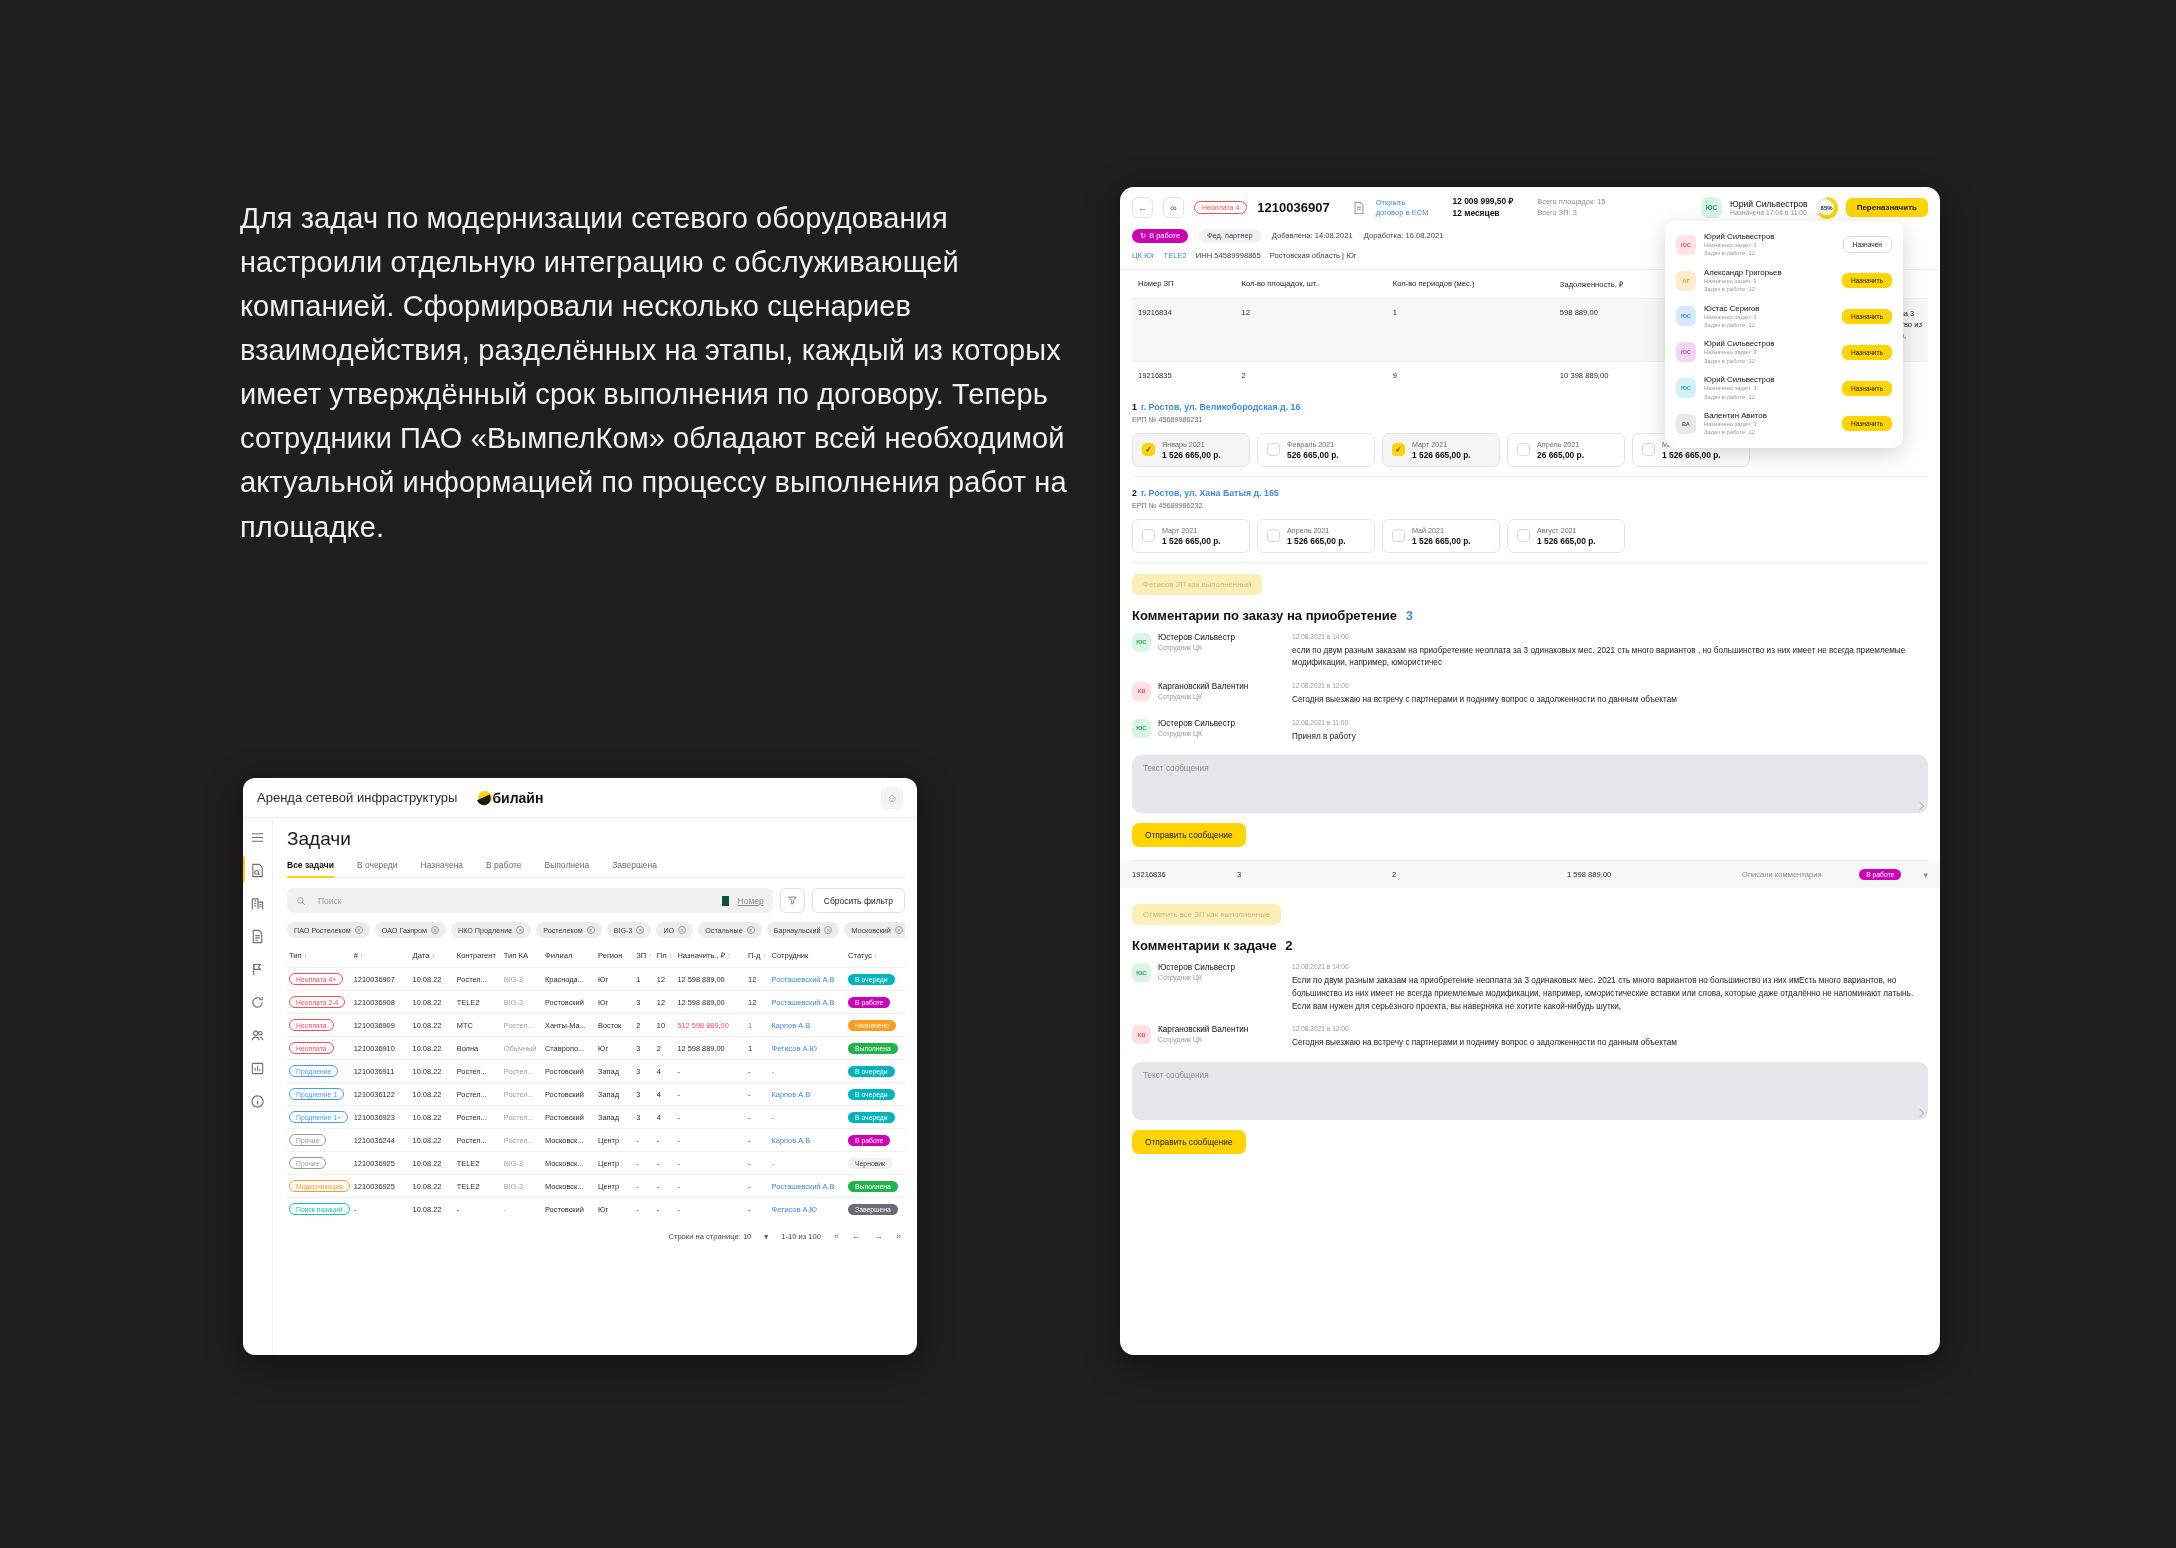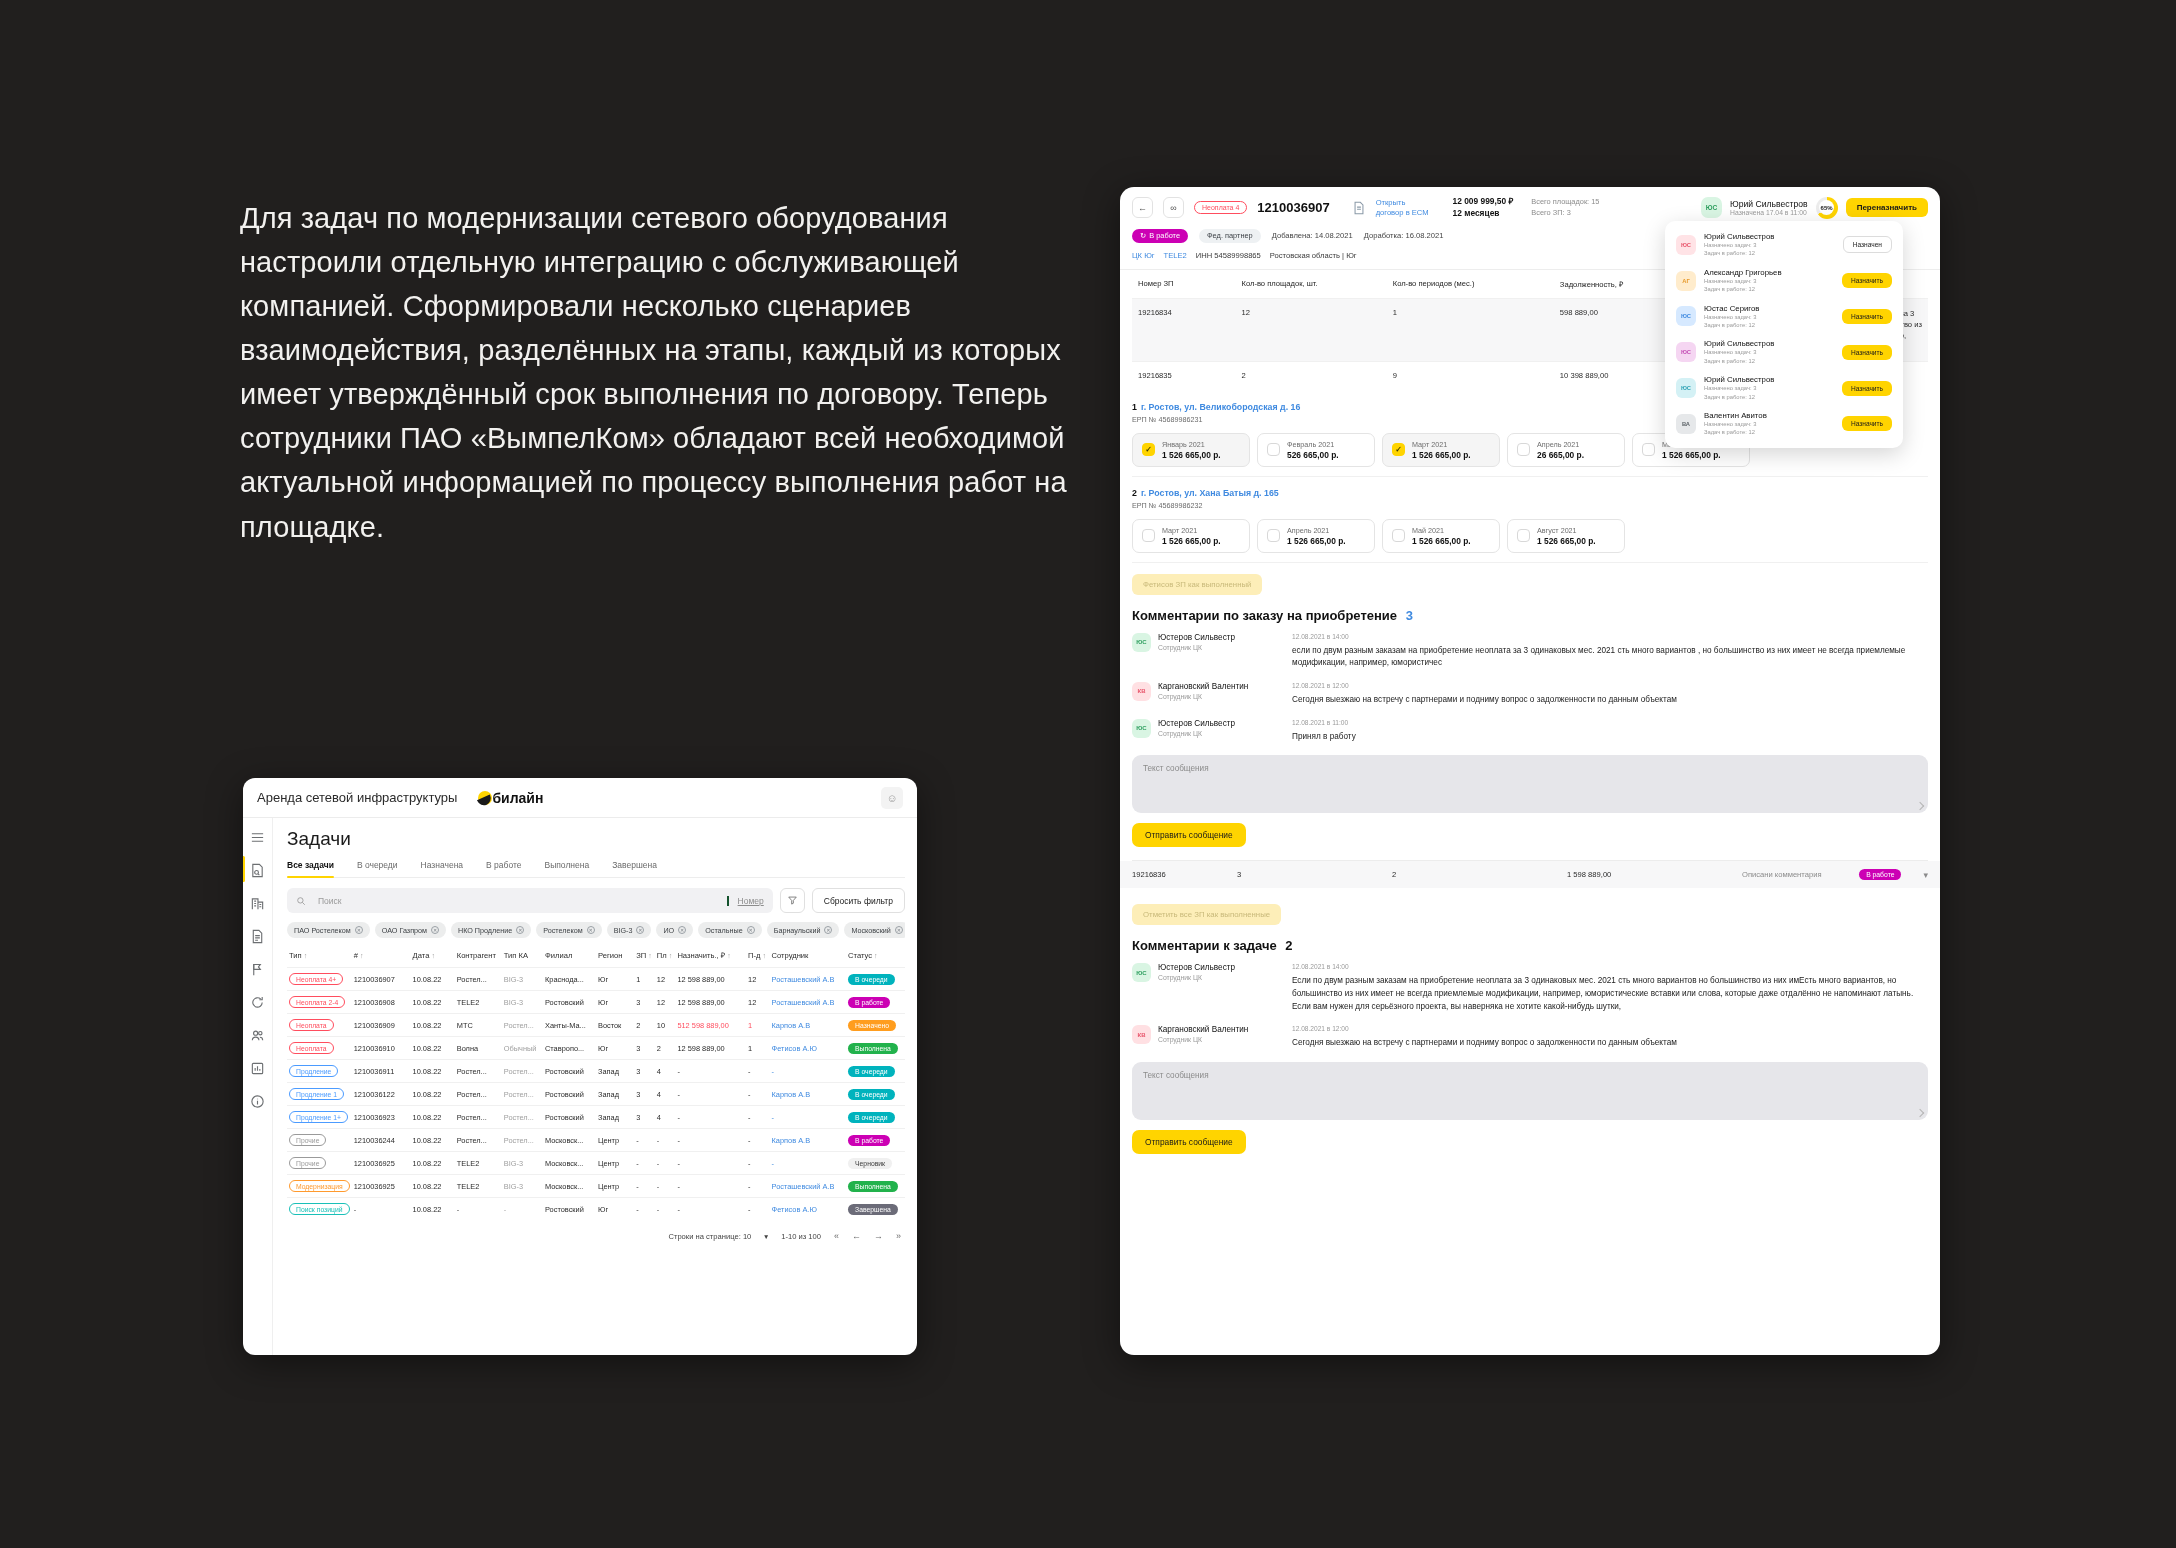--- a/index.html
+++ b/index.html
@@ -83,21 +83,21 @@
   .tab.active::after {
     content: ""; position: absolute; left: 0; right: 0; bottom: -1px;
     height: 2.5px; background: #ffd400; border-radius: 2px;
   }
   .searchrow { display: flex; align-items: center; gap: 7px; margin-top: 10px; }
   .searchbox {
     flex: 1; height: 25px; background: #f1f1f3; border-radius: 6px;
     display: flex; align-items: center; padding: 0 9px; gap: 12px;
   }
   .searchbox .ph { font-size: 8.5px; color: #9a9a9a; flex: 1; }
-  .searchbox .num { font-size: 8.5px; color: #8d8d8d; border-left: 2px solid #14532d; padding-left: 9px; text-decoration: underline; }
+  .searchbox .num { font-size: 8.5px; color: #8d8d8d; border-left: 7px solid #14532d; padding-left: 9px; text-decoration: underline; }
   .sq-btn {
     width: 25px; height: 25px; border: 1px solid #e0e0e0; border-radius: 6px;
     display: flex; align-items: center; justify-content: center; color: #6b6b6b;
   }
   .reset-btn {
     height: 25px; border: 1px solid #e0e0e0; border-radius: 6px;
     display: flex; align-items: center; padding: 0 11px;
     font-size: 8.5px; color: #222;
   }
   .chips { display: flex; align-items: center; gap: 5px; margin-top: 9px; overflow: hidden; }
@@ -700,21 +700,21 @@
             </svg>
         </div>
         <div class="open-ecm">
           <div>Открыть</div>
           <div>договор в ЕСМ</div>
         </div>
         <div style="margin-left:14px">
           <div class="money">12 009 999,50 ₽</div>
           <div class="money">12 месяцев</div>
         </div>
-        <div style="margin-left:8px">
+        <div style="margin-left:14px">
           <div class="counts">Всего площадок: 15</div>
           <div class="counts">Всего ЗП: 3</div>
         </div>
         <div style="margin-left:auto;display:flex;align-items:center;gap:8px">
           <div class="ava">ЮС</div>
           <div>
             <div class="who-name">Юрий Сильвестров</div>
             <div class="who-sub">Назначена 17.04 в 11:00</div>
           </div>
           <div class="ring">

